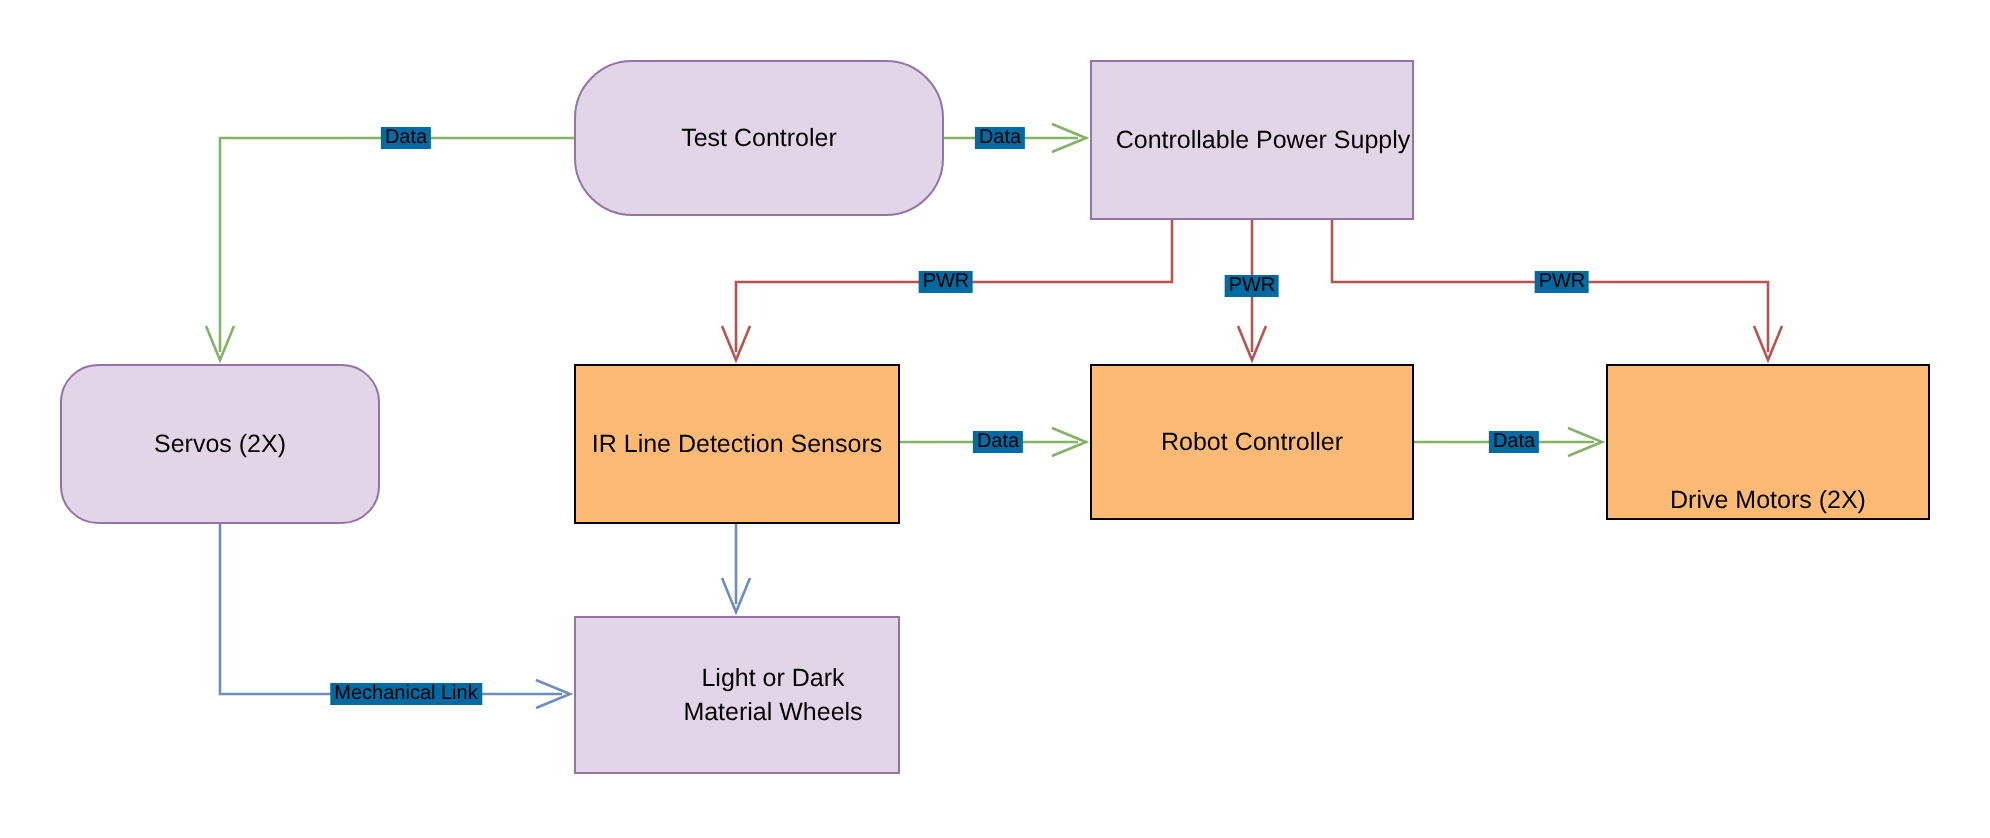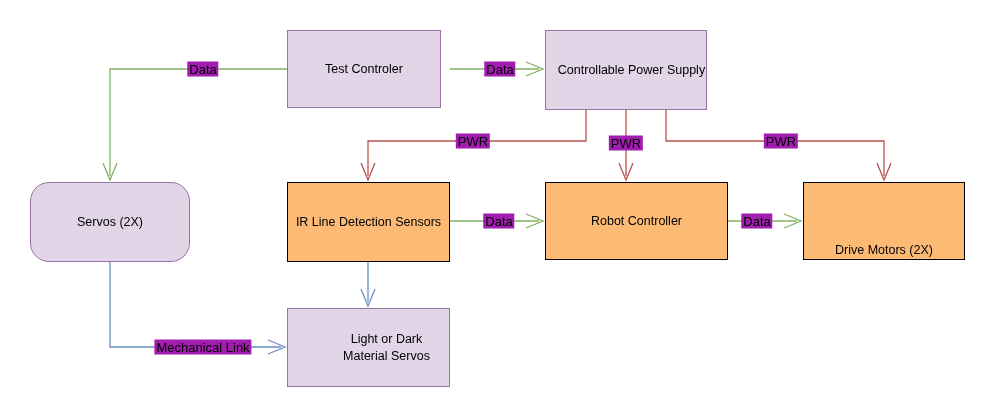--- a/index.html
+++ b/index.html
@@ -42,23 +42,23 @@
     position: absolute;
     left: 0;
     top: 0;
     width: 995px;
     height: 419px;
     z-index: 1;
     overflow: visible;
   }
   .edge-label {
     position: absolute;
-    font-size: 13px;
+    font-size: 10px;
     color: #000000;
-    background: #a21caf;
+    background: #0369a1;
     padding: 0 2px;
     white-space: nowrap;
     transform: translate(-50%, -50%);
     z-index: 2;
   }
 </style>
 </head>
 <body>
 
 <div id="canvas">
@@ -104,21 +104,21 @@
       <path d="M 110,262 L 110,347 L 281,347" fill="none" stroke="#6c8ebf" stroke-width="1.3"></path>
       <path d="M 268,340 L 285,347 L 268,354" fill="none" stroke="#6c8ebf" stroke-width="1.3"></path>
     </g>
 
     <g>
       <path d="M 368,262 L 368,302" fill="none" stroke="#6c8ebf" stroke-width="1.3"></path>
       <path d="M 361,289 L 368,306 L 375,289" fill="none" stroke="#6c8ebf" stroke-width="1.3"></path>
     </g>
   </svg>
 
-  <div class="node purple" style="left:287px; top:30px; width:154px; height:78px;">
+  <div class="node purple" style="left:287px; top:30px; width:185px; height:78px;border-radius:29px;">
     <div>
       <span>Test Controler</span>
     </div>
   </div>
 
   <div class="node purple" style="left:545px; top:30px; width:162px; height:80px;padding-left:11px;">
     <div>
       <span>Controllable Power Supply</span>
     </div>
   </div>
@@ -128,36 +128,36 @@
       <span>Servos (2X)</span>
     </div>
   </div>
 
   <div class="node plain" style="left:287px; top:182px; width:163px; height:80px;">
     <div>
       <span>IR Line Detection Sensors</span>
     </div>
   </div>
 
-  <div class="node plain" style="left:545px; top:182px; width:183px; height:78px;">
+  <div class="node plain" style="left:545px; top:182px; width:162px; height:78px;">
     <div>
       <span>Robot Controller</span>
     </div>
   </div>
 
   <div class="node plain" style="left:803px; top:182px; width:162px; height:78px;align-items:flex-end;">
     <div>
       <span>Drive Motors (2X)</span>
     </div>
   </div>
 
   <div class="node purple" style="left:287px; top:308px; width:163px; height:79px;padding-left:36px;">
     <div>
       <span>Light or Dark</span>
-      <span>Material Servos</span>
+      <span>Material Wheels</span>
     </div>
   </div>
 
   <div class="edge-label" style="left:203px; top:69px;">Data</div>
 
   <div class="edge-label" style="left:500px; top:69px;">Data</div>
 
   <div class="edge-label" style="left:473px; top:141px;">PWR</div>
 
   <div class="edge-label" style="left:626px; top:143px;">PWR</div>

